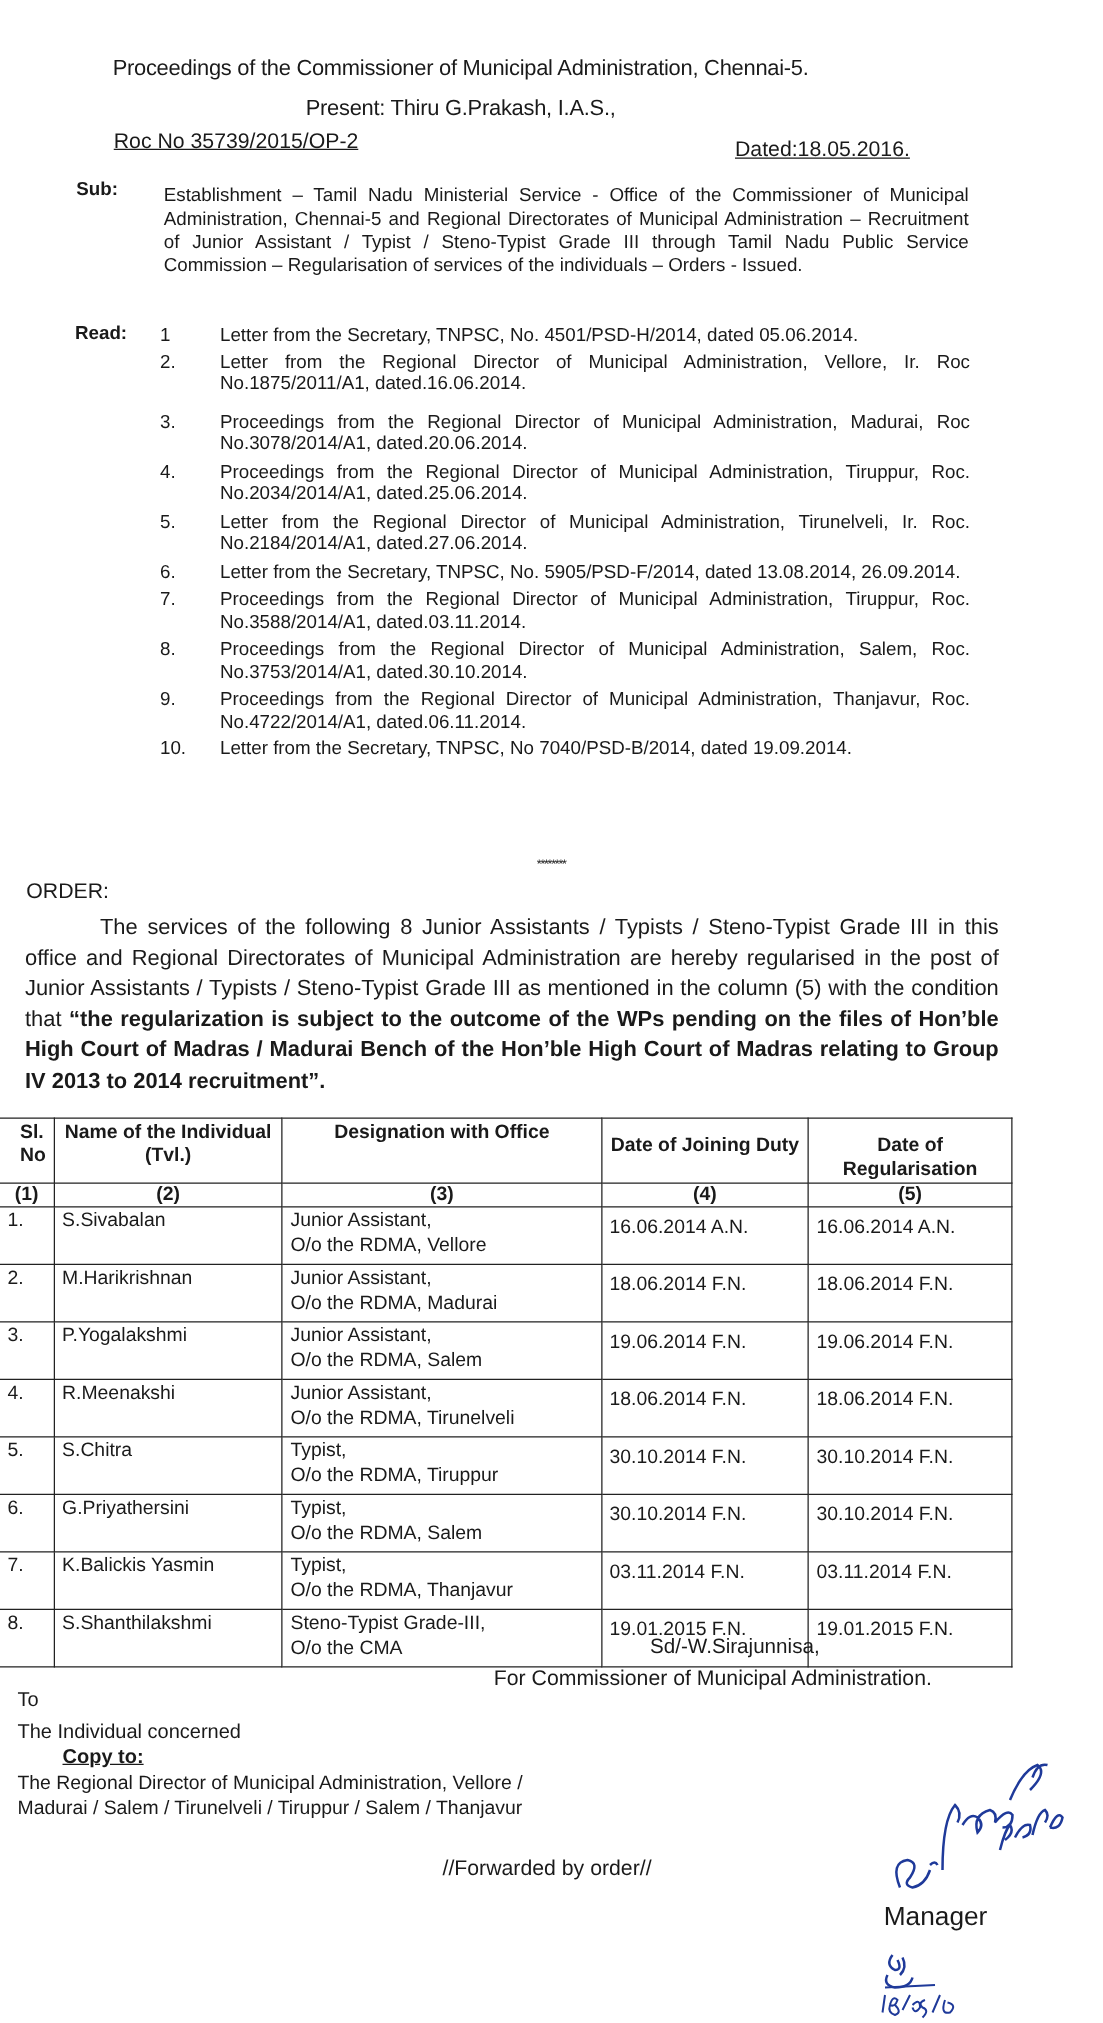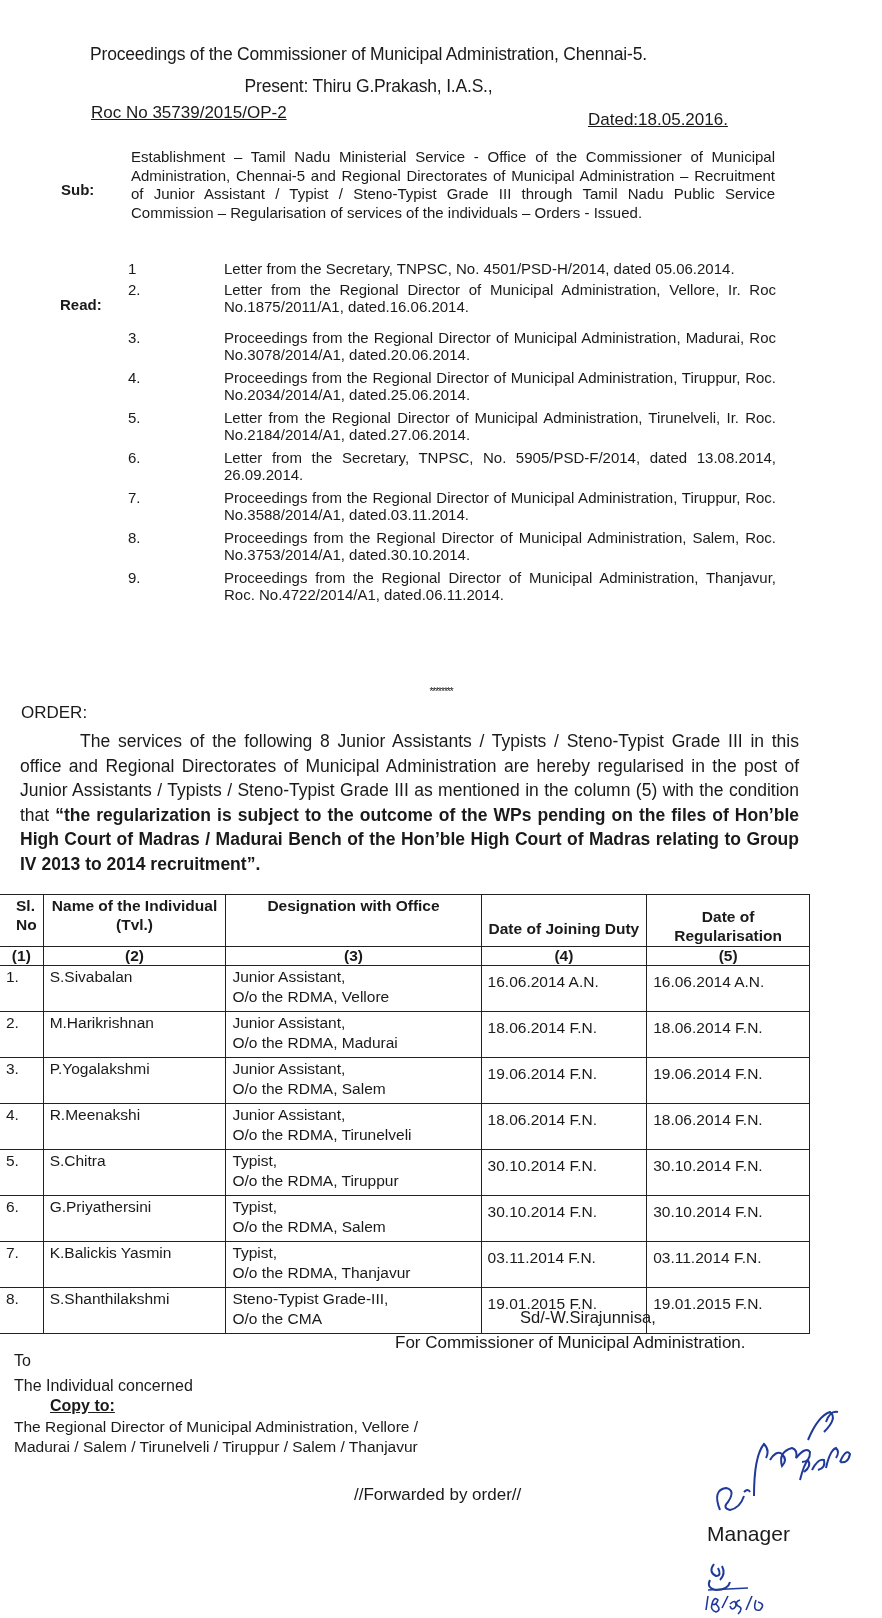--- a/index.html
+++ b/index.html
@@ -4,28 +4,28 @@
 <style>
   html, body { margin:0; padding:0; background:#ffffff; }
   body { width:882px; height:1618px; position:relative; overflow:hidden;
          font-family:"Liberation Sans", sans-serif; color:#1a1a1a; font-stretch:condensed; }
   .abs { position:absolute; }
   .title { left:0; width:737px; text-align:center; font-size:17.5px; letter-spacing:-0.2px; }
   .t1 { top:44px; }
   .t2 { top:76px; }
   .roc { left:91px; top:103px; font-size:17px; text-decoration:underline; }
   .dated { left:588px; top:110px; font-size:17px; text-decoration:underline; }
-  .lbl { font-size:15px; font-weight:bold;margin-top:38px; }
+  .lbl { font-size:15px; font-weight:bold; }
   .sub-lbl { left:61px; top:143px; }
   .sub-txt { left:131px; top:148px; width:644px; font-size:15px; line-height:18.5px; text-align:justify; }
   .read-lbl { left:60px; top:258px; }
   .read-list { left:128px; top:260px; width:648px; font-size:15px; }
   .ri { display:flex; line-height:17.5px; }
   .ri .n { width:48px; flex:none; }
-  .ri .t { flex:1; text-align:justify;margin-left:48px; }
+  .ri .t { flex:1; text-align:justify; }
   .stars { left:0; width:882px; text-align:center; top:686px; font-size:10px; letter-spacing:-1px; }
   .order-lbl { left:21px; top:703px; font-size:17px; }
   .order-txt { left:20px; top:729px; width:779px; font-size:17.5px; line-height:24.5px; text-align:justify; }
   .order-txt b { font-weight:bold; }
   table.reg { position:absolute; left:-1px; top:894px; width:811px; border-collapse:collapse; font-size:15.5px; }
   table.reg td, table.reg th { border:1.3px solid #222; vertical-align:top; padding:1px 6px; font-weight:normal; }
   table.reg th { font-weight:bold; text-align:center; line-height:19px; }
   table.reg tr.colno td { text-align:center; font-weight:bold; padding:0 4px; line-height:18px; }
   table.reg tr.data td { height:38px; line-height:20px; }
   table.reg td.date { padding-top:6px; }
@@ -82,40 +82,44 @@
       <span class="t">Proceedings from the Regional Director of Municipal Administration, Tiruppur, Roc. No.3588/2014/A1, dated.03.11.2014.</span>
     </div>
   <div class="ri" style="margin-bottom:5px">
       <span class="n">8.</span>
       <span class="t">Proceedings from the Regional Director of Municipal Administration, Salem, Roc. No.3753/2014/A1, dated.30.10.2014.</span>
     </div>
   <div class="ri" style="margin-bottom:4px">
       <span class="n">9.</span>
       <span class="t">Proceedings from the Regional Director of Municipal Administration, Thanjavur, Roc. No.4722/2014/A1, dated.06.11.2014.</span>
     </div>
+  <div class="ri" style="margin-bottom:2px">
+      <span class="n">10.</span>
+      <span class="t">Letter from the Secretary, TNPSC, No 7040/PSD-B/2014, dated 19.09.2014.</span>
+    </div>
 </div>
 <div class="abs stars">********</div>
 
 <div class="abs order-lbl">ORDER:</div>
 <div class="abs order-txt"><span style="display:inline-block;width:60px"></span><span>The services of the following 8 Junior Assistants / Typists / Steno-Typist Grade III in this office and Regional Directorates of Municipal Administration are hereby regularised in the post of Junior Assistants / Typists / Steno-Typist Grade III as mentioned in the column (5) with the condition that</span> <b>“the regularization is subject to the outcome of the WPs pending on the files of Hon’ble High Court of Madras / Madurai Bench of the Hon’ble High Court of Madras relating to Group IV 2013 to 2014 recruitment”.</b></div>
 
 <table class="reg">
   <colgroup>
       <col style="width:27px">
       <col style="width:183px">
       <col style="width:256px">
       <col style="width:166px">
       <col style="width:163px">
     </colgroup>
   <tbody>
       <tr>
     <th style="text-align:left;padding-left:16px">Sl. No</th>
     <th>Name of the Individual (Tvl.)</th>
     <th>Designation with Office</th>
-    <th style="padding-top:24px">Date of Joining Duty</th>
+    <th style="padding-top:12px">Date of Joining Duty</th>
     <th style="padding-top:12px">Date of Regularisation</th>
   </tr>
   <tr class="colno">
     <td>(1)</td>
     <td>(2)</td>
     <td>(3)</td>
     <td>(4)</td>
     <td>(5)</td>
   </tr>
   <tr class="data">

